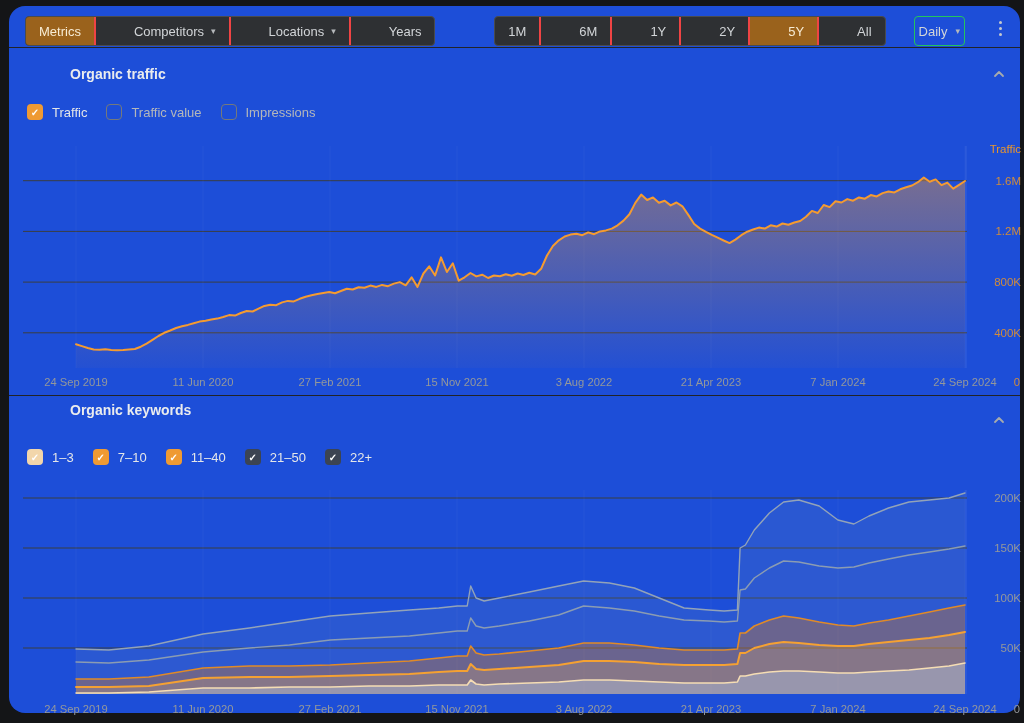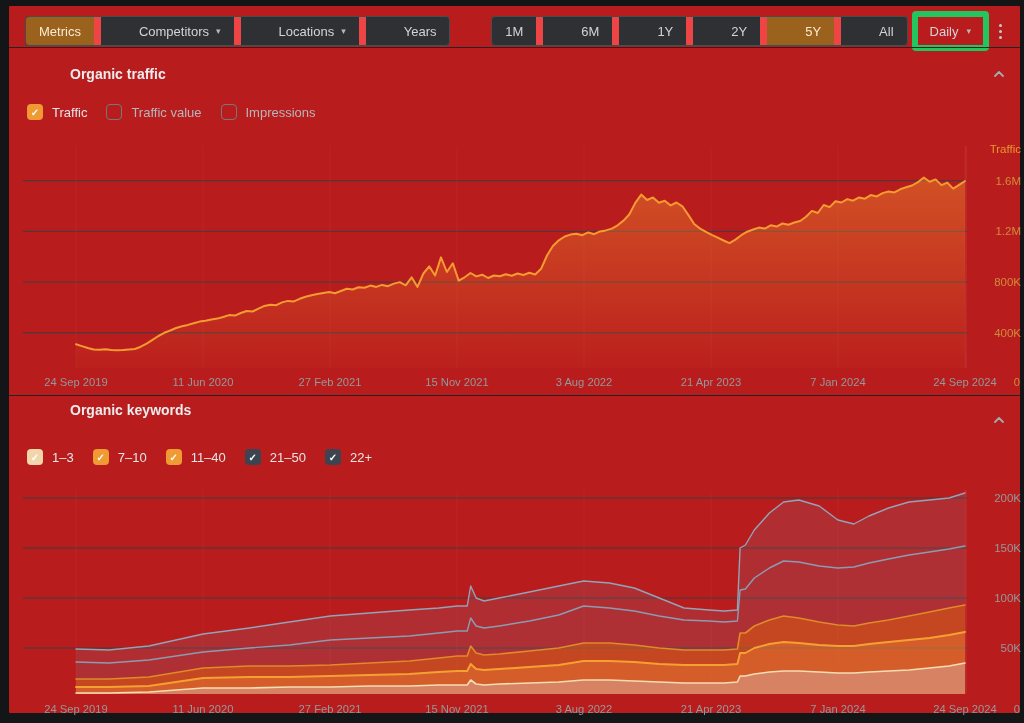--- a/index.html
+++ b/index.html
@@ -1,30 +1,30 @@
 <!DOCTYPE html>
 <html><head>
 <meta charset="utf-8">
 <style>
   html,body{margin:0;padding:0;background:#0e0f10;}
   .screen{position:relative;width:1024px;height:723px;background:#141517;overflow:hidden;
           font-family:"Liberation Sans",sans-serif;-webkit-font-smoothing:antialiased;}
-  .panel{position:absolute;left:9px;top:6px;right:4px;bottom:10px;background:#b91c1c;border-radius:1px;}
+  .panel{position:absolute;left:9px;top:6px;right:4px;bottom:10px;background:#1d4ed8;border-radius:16px;}
 
   
   .toolbar{position:absolute;left:16px;right:12px;top:10px;height:30px;display:flex;align-items:center;}
   .seg{display:flex;align-items:stretch;border:1px solid #494b4e;border-radius:4px;overflow:hidden;background:#2e3033;}
   .seg .btn{display:flex;align-items:center;gap:7px;padding:0 13px;height:28px;font-size:13px;color:#d2d5d8;
             background:transparent;cursor:pointer;white-space:nowrap;}
-  .seg .btn + .btn{border-left:7px solid #ef4444;padding-left:38px;}
+  .seg .btn + .btn{border-left:2px solid #ef4444;padding-left:38px;}
   .seg .btn.active{background:#9a621c;color:#f8ecd4;}
   .caret{font-size:9px;color:#b5b8bb;line-height:1;}
-  .tb-right{margin-left:auto;display:flex;align-items:center;gap:4px;}
-  .solo-btn{display:flex;align-items:center;gap:8px;padding:0 12px;height:28px;font-size:13px;color:#d2d5d8;
-            border:6px solid #22c55e;border-radius:4px;cursor:pointer;}
+  .tb-right{margin-left:auto;display:flex;align-items:flex-start;gap:28px;}
+  .solo-btn{display:flex;align-items:center;gap:8px;padding:0 4px;height:28px;font-size:13px;color:#d2d5d8;
+            border:1px solid #22c55e;border-radius:4px;cursor:pointer;}
   .kebab{display:flex;flex-direction:column;gap:3px;padding:5px 6px;cursor:pointer;}
   .kebab i{width:3px;height:3px;border-radius:50%;background:#c7cacd;}
 
   .divider{position:absolute;left:0;right:0;height:1px;background:#222427;}
 
   .heading{position:absolute;left:17px;font-size:14px;font-weight:700;color:#eaeced;margin-left:44px;}
   .chev{position:absolute;right:10px;width:22px;height:20px;display:flex;align-items:center;justify-content:center;cursor:pointer;}
 
   .toggles{position:absolute;left:18px;display:flex;align-items:center;gap:19px;}
   .toggle{display:flex;align-items:center;gap:9px;font-size:13px;cursor:pointer;}

